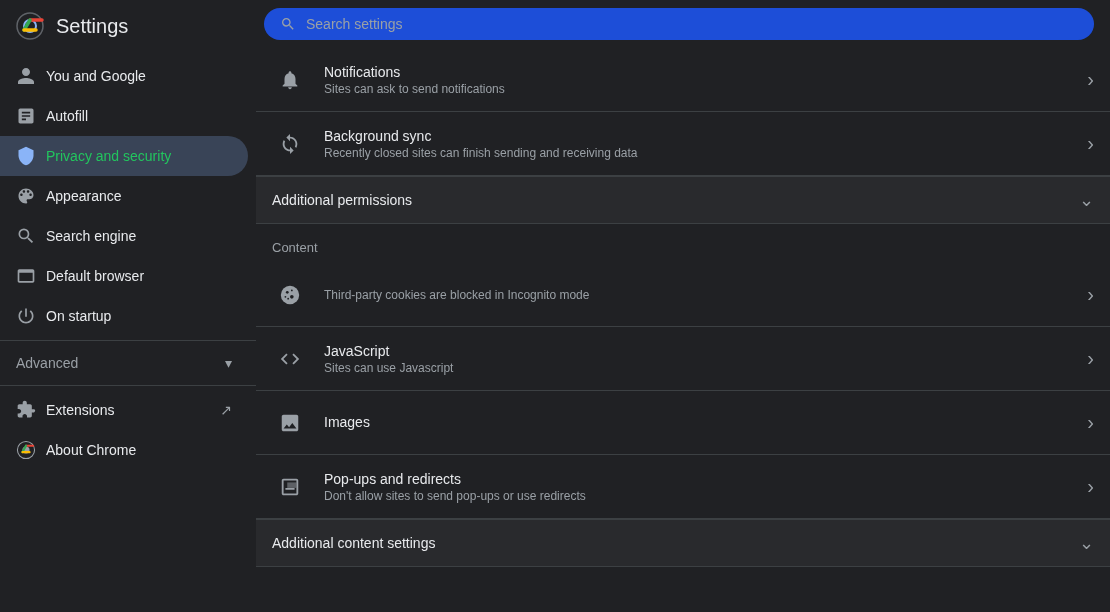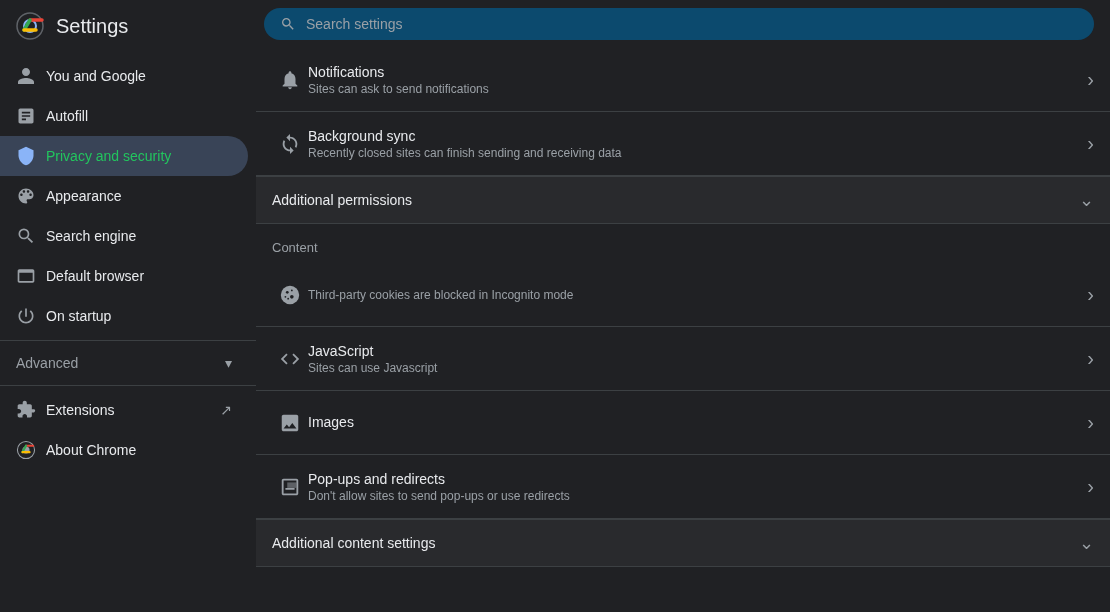--- a/index.html
+++ b/index.html
@@ -111,21 +111,21 @@
       position: sticky;
       top: 0;
       background: #202124;
       padding: 8px 16px 8px 8px;
       z-index: 10;
     }
 
     .search-input-wrapper {
       display: flex;
       align-items: center;
-      background: #0c4a6e;
+      background: #1d4ed8;
       border-radius: 24px;
       padding: 8px 16px;
       gap: 10px;
     }
 
     .search-icon-svg {
       color: #9aa0a6;
       font-size: 16px;
     }
 
@@ -146,20 +146,21 @@
     .settings-list {
       padding: 0;
     }
 
     .settings-item {
       display: flex;
       align-items: center;
       padding: 12px 16px;
       cursor: pointer;
       border-bottom: 1px solid #3c4043;
+      gap: 16px;
       min-height: 64px;
     }
 
     .settings-item-icon {
       width: 36px;
       height: 36px;
       display: flex;
       align-items: center;
       justify-content: center;
       color: #9aa0a6;

